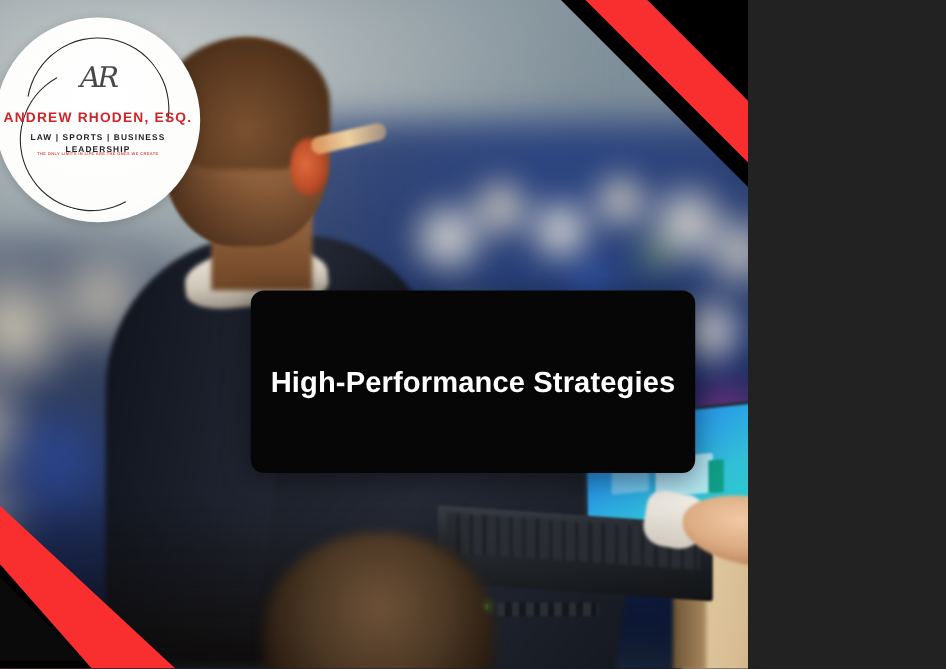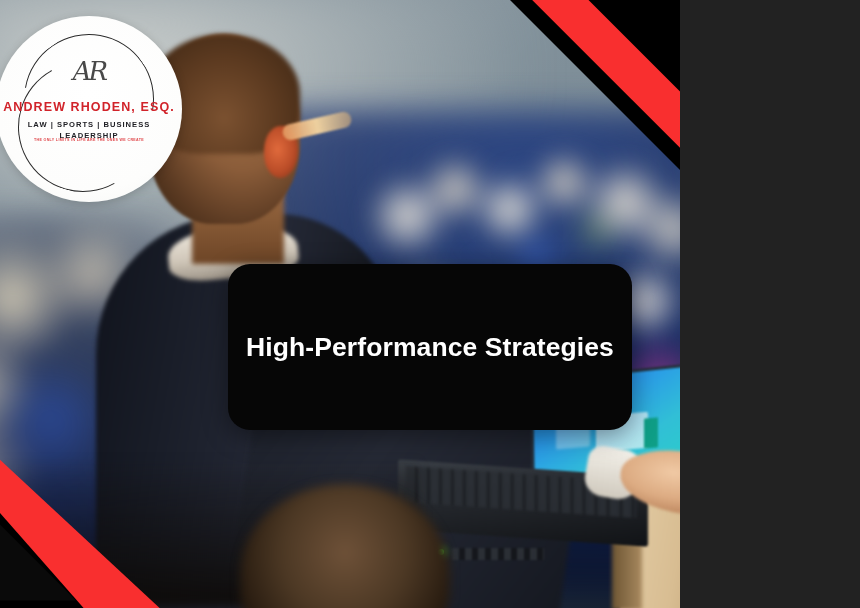--- a/index.html
+++ b/index.html
@@ -280,21 +280,21 @@
   .bl-black2{
     position:absolute;left:0;bottom:0;width:190px;height:190px;
     background:#0a0a0a;
     clip-path:polygon(0 56%,0 96%,40% 96%);
   }
 
   
   .title-card{
     position:absolute;left:228px;top:264px;width:404px;height:166px;
     background:#060606;
-    border-radius:22px;
+    border-radius:12px;
     display:flex;align-items:center;justify-content:center;
     box-shadow:0 6px 26px rgba(0,0,0,.42);
   }
   .title-text{
     color:#fff;
     font-size:26.5px;
     font-weight:bold;
     line-height:33px;
     text-align:center;
     letter-spacing:.1px;

